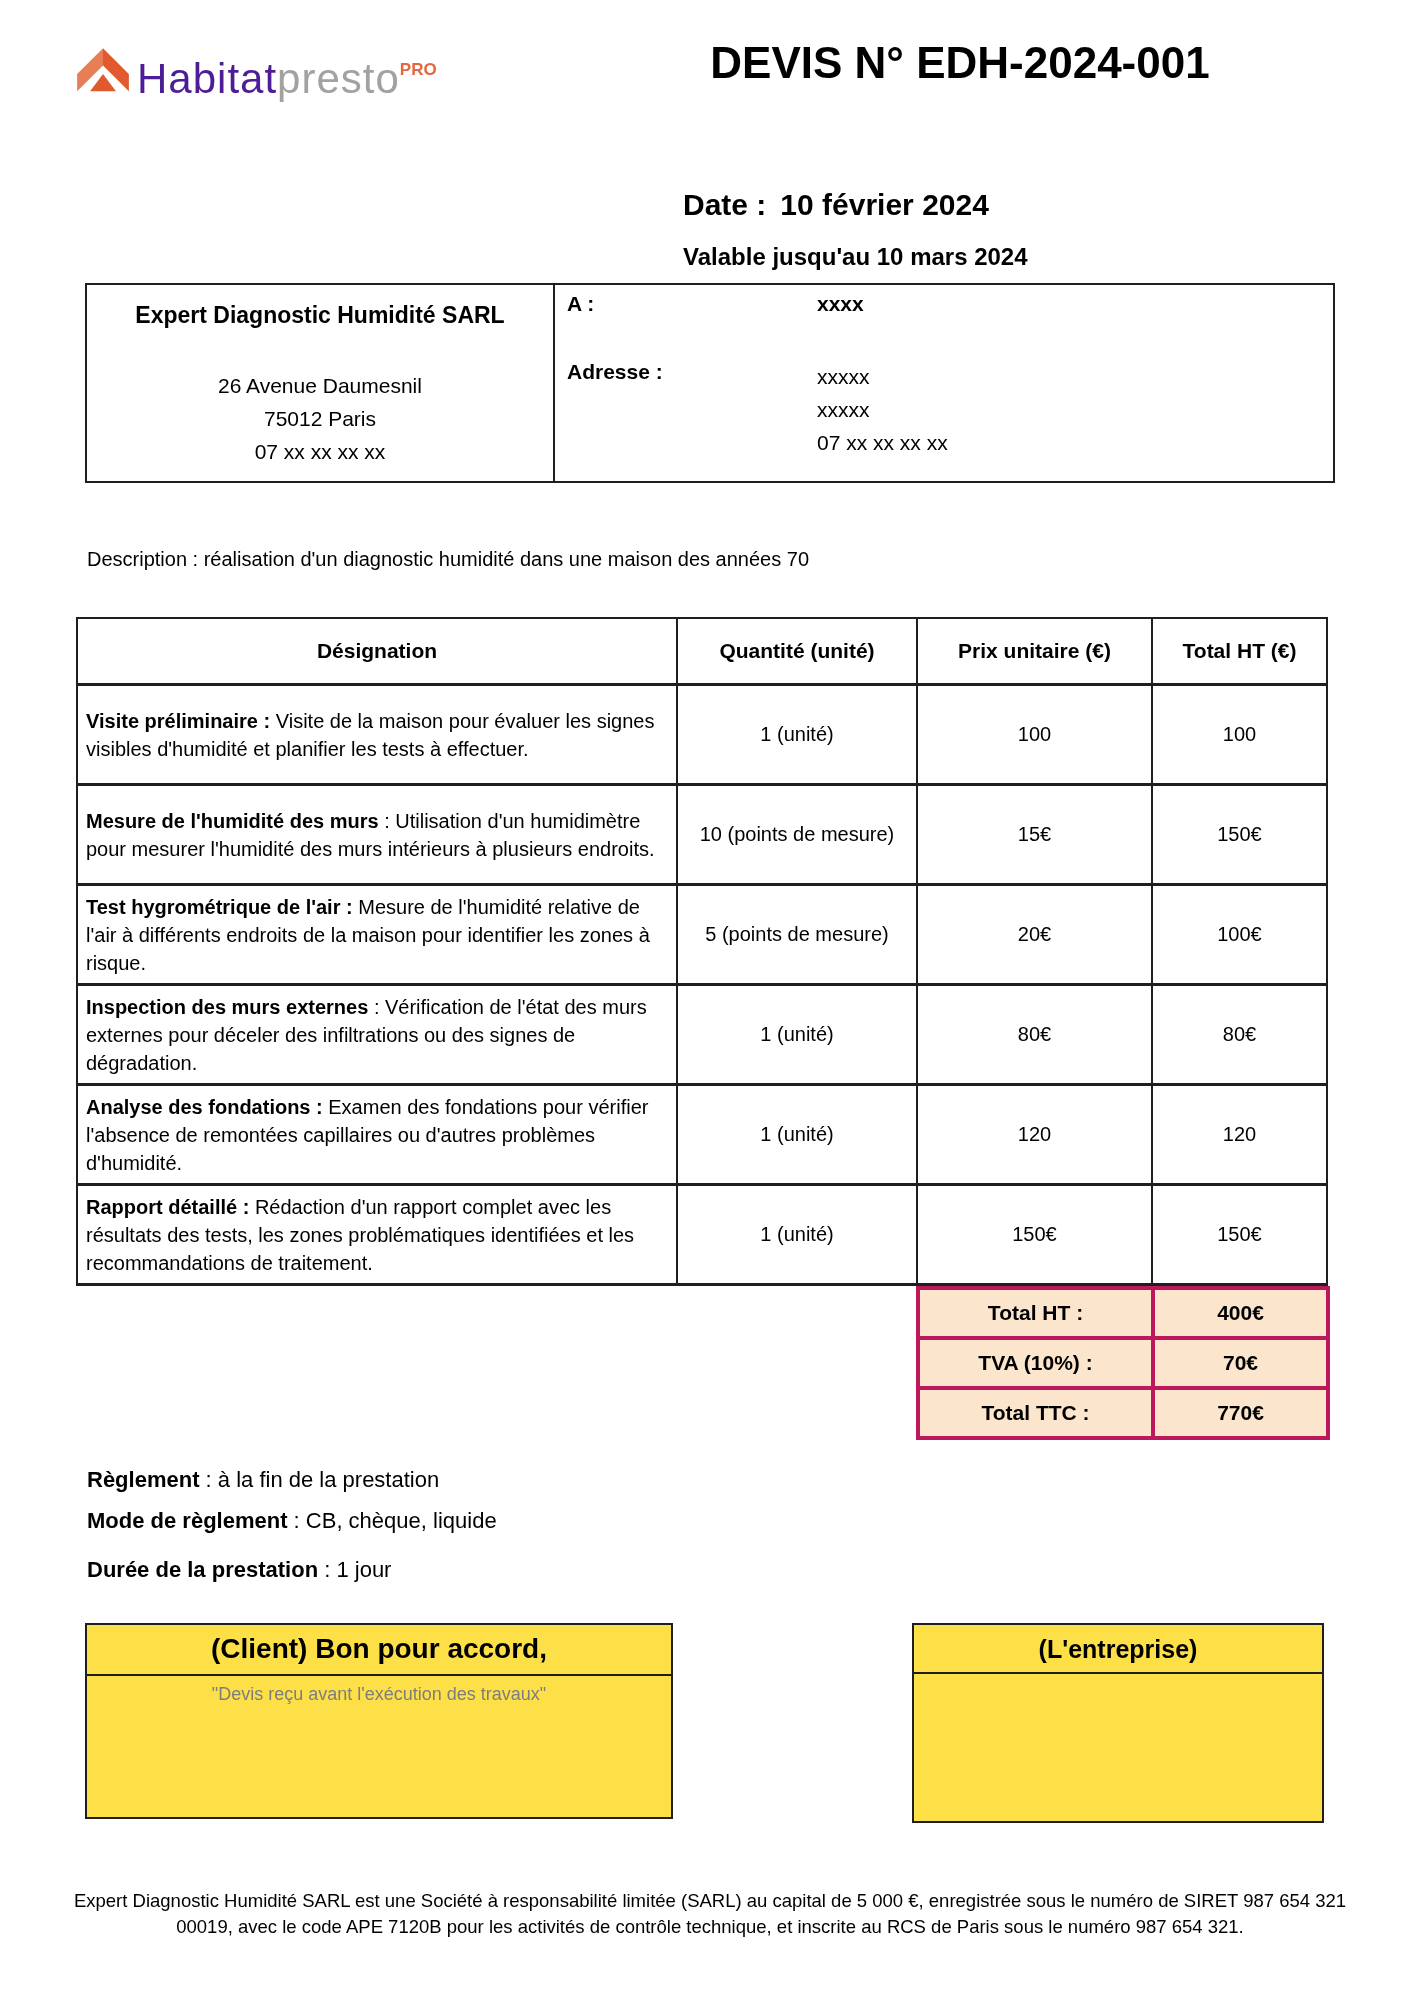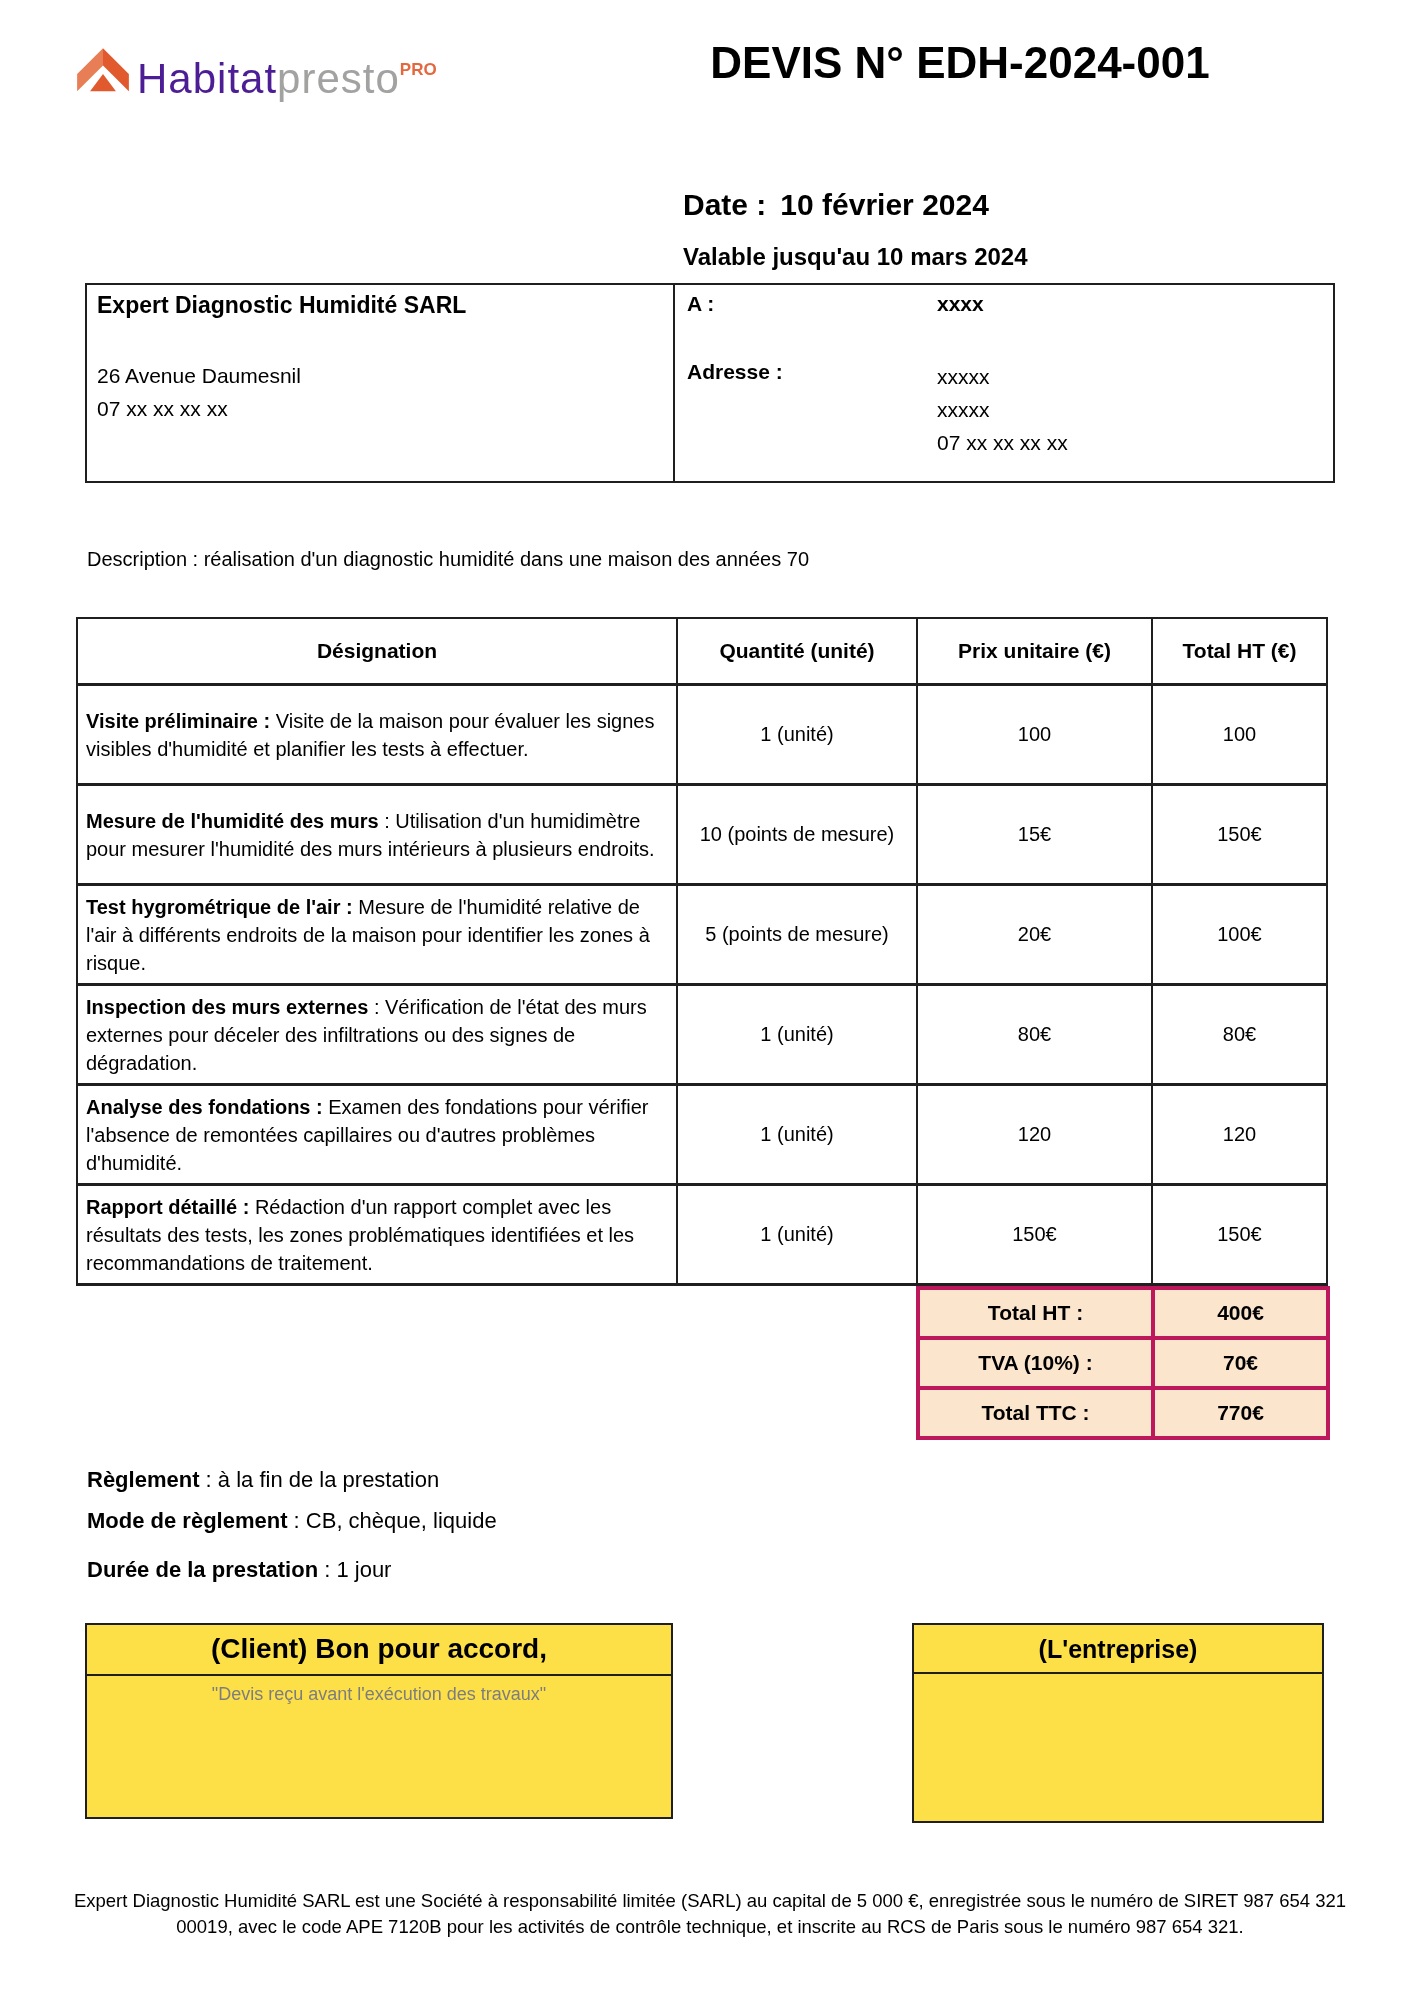--- a/index.html
+++ b/index.html
@@ -16,21 +16,21 @@
   .logo-pro{color:#e4683f;font-weight:700;font-size:17px;vertical-align:18px;letter-spacing:0;}
   
   .doc-title{position:absolute;left:560px;top:38px;width:800px;text-align:center;
     font-size:44px;font-weight:700;letter-spacing:0px;}
   .date-line{position:absolute;left:683px;top:188px;font-size:30px;font-weight:700;}
   .date-line .gap{display:inline-block;width:14px;}
   .valid-line{position:absolute;left:683px;top:243px;font-size:24px;font-weight:700;}
   
   .parties{position:absolute;left:85px;top:283px;width:1250px;height:200px;display:flex;
     border:2px solid #1f1f1f;box-sizing:border-box;}
-  .party-left{width:588px;box-sizing:border-box;border-right:2px solid #1f1f1f;padding:7px 10px;}
+  .party-left{width:468px;box-sizing:border-box;border-right:2px solid #1f1f1f;padding:17px 10px;text-align:center;}
   .party-right{flex:1;box-sizing:border-box;padding:7px 12px;position:relative;}
   .company-name{font-size:23px;font-weight:700;}
   .addr-line{font-size:21px;line-height:33px;}
   .company-addr{margin-top:40px;}
   .client-grid{display:grid;grid-template-columns:250px 1fr;font-size:21px;row-gap:0;}
   .client-label{font-weight:700;}
   .lbl-a{margin-bottom:44px;}
   .client-val{line-height:33px;}
   
   .description{position:absolute;left:87px;top:548px;font-size:20px;}
@@ -85,20 +85,21 @@
   <div class="doc-title">DEVIS N° EDH-2024-001</div>
 
   <div class="date-line"><span>Date :</span><span class="gap"></span><span>10 février 2024</span></div>
   <div class="valid-line">Valable jusqu'au 10 mars 2024</div>
 
   <div class="parties">
     <div class="party-left">
       <div class="company-name">Expert Diagnostic Humidité SARL</div>
       <div class="company-addr">
         <div class="addr-line">26 Avenue Daumesnil</div>
+        <div class="addr-line">75012 Paris</div>
         <div class="addr-line">07 xx xx xx xx</div>
       </div>
     </div>
     <div class="party-right">
       <div class="client-grid">
         <div class="client-label lbl-a">A :</div>
         <div class="client-label lbl-a">xxxx</div>
         <div class="client-label">Adresse :</div>
         <div class="client-val">xxxxx</div>
         <div></div>

